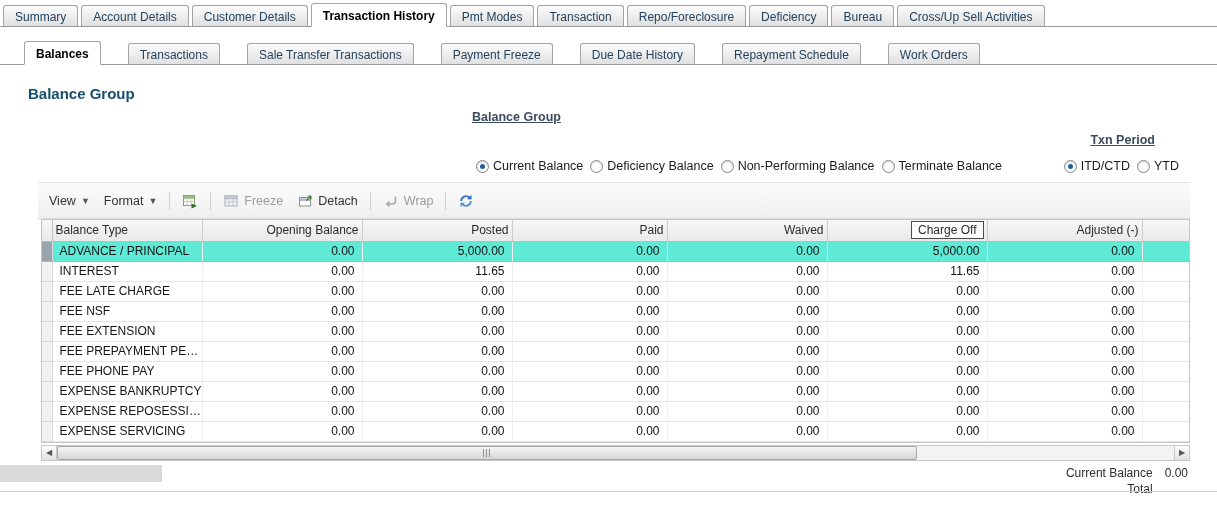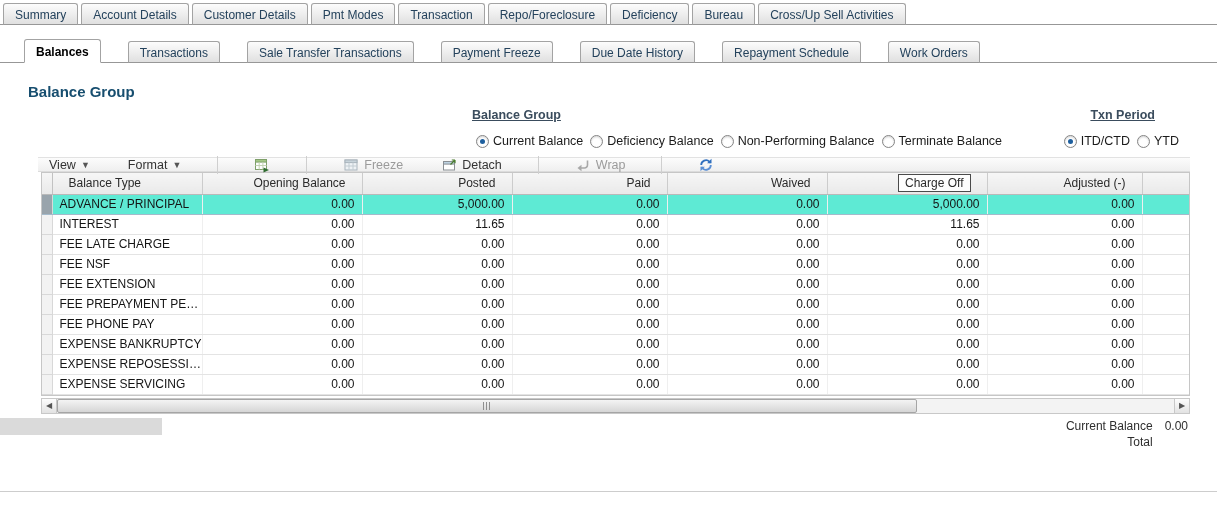--- a/index.html
+++ b/index.html
@@ -17,43 +17,43 @@
     background:linear-gradient(#fcfcfc,#e0e0e0);
     border:1px solid #a3a3a3; border-bottom:1px solid #979797; border-radius:3px 3px 0 0;
   }
   .tab.active {
     background:#fff; font-weight:bold; color:#000; border-bottom-color:#fff; height:24px; line-height:22px;
   }
   
   .section-title { margin:20px 0 0 28px; font-size:15px; font-weight:bold; color:#174e6f; }
   .filter-labels { display:flex; margin-top:8px; font-size:12.5px; font-weight:bold; color:#3a4c5d; }
   .bg-label { margin-left:472px; text-decoration:underline; }
-  .txn-label { margin-left:auto; margin-right:62px; text-decoration:underline; }
+  .txn-label { margin-left:auto; margin-right:62px; text-decoration:underline;margin-top:23px; }
   .filter-radios { display:flex; align-items:center; margin-top:12px; font-size:12.5px; }
   .bg-options { display:flex; align-items:center; margin-left:476px; }
   .txn-options { display:flex; align-items:center; margin-left:auto; margin-right:31px; }
   .opt { display:flex; align-items:center; margin-right:7px; cursor:pointer; white-space:nowrap; }
   .rb { width:13px; height:13px; border:1px solid #848484; border-radius:50%; background:#fff;
         box-shadow:inset 0 1px 2px rgba(0,0,0,.18); margin-right:4px; position:relative; flex:none; }
   .rb.sel::after { content:""; position:absolute; left:3px; top:3px; width:5px; height:5px;
         border-radius:50%; background:#1e5f9e; }
   
-  .toolbar { margin:9px 27px 0 38px; height:15px; display:flex; align-items:center;
+  .toolbar { margin:9px 27px 0 38px; height:37px; display:flex; align-items:center;
         background:linear-gradient(#fcfcfc,#efefef); border-top:1px solid #e2e2e2; border-bottom:1px solid #dcdcdc;
-        padding:0 4px; font-size:12.5px; color:#333;gap:24px; }
+        padding:0 4px; font-size:12.5px; color:#333; }
   .tbtn { display:flex; align-items:center; gap:5px; padding:3px 7px; cursor:pointer; white-space:nowrap; }
   .tbtn.disabled { color:#9b9b9b; }
   .caret { font-size:9px; color:#555; margin-top:1px; }
   .sep { width:1px; height:18px; background:#cfcfcf; margin:0 5px; flex:none; }
   .icon { display:inline-flex; width:16px; height:16px; flex:none; }
   
   .grid-wrap { margin:0 27px 0 41px; border:1px solid #c6c6c6; }
   table.grid { border-collapse:collapse; table-layout:fixed; width:100%; font-size:12px; color:#141414; }
   .grid th {
-    height:21px; padding:0 16px; font-weight:normal; text-align:right; white-space:nowrap; overflow:hidden;
+    height:21px; padding:0 3px; font-weight:normal; text-align:right; white-space:nowrap; overflow:hidden;
     background:linear-gradient(#f6f6f6,#e9e9e9); color:#2b2b2b;
     border-bottom:1px solid #b9b9b9; border-right:1px solid #cccccc;
   }
   .grid th.c-text { text-align:left; }
   .grid th.rowsel-h { padding:0; border-right:1px solid #c2c2c2; }
   .hdr-box { display:inline-block; border:1px solid #4a4a4a; background:#fdfdfd; padding:1px 6px; }
   .grid td {
     height:20px; padding:0 7px; text-align:right; white-space:nowrap; overflow:hidden;
     border-bottom:1px solid #e4e4e4; border-right:1px solid #efefef; background:#fff;
   }
@@ -82,20 +82,21 @@
   .tot-value { margin-left:12px; line-height:16px; }
   .page-bottom { position:absolute; left:0; right:0; top:491px; border-top:1px solid #cdcdcd; }
 </style>
 </head>
 <body>
 
 <div class="tabstrip">
   <div class="tab">Summary</div>
   <div class="tab">Account Details</div>
   <div class="tab">Customer Details</div>
+  <div class="tab active">Transaction History</div>
   <div class="tab">Pmt Modes</div>
   <div class="tab">Transaction</div>
   <div class="tab">Repo/Foreclosure</div>
   <div class="tab">Deficiency</div>
   <div class="tab">Bureau</div>
   <div class="tab">Cross/Up Sell Activities</div>
 </div>
 
 <div class="tabstrip tabstrip2">
   <div class="tab active">Balances</div>

